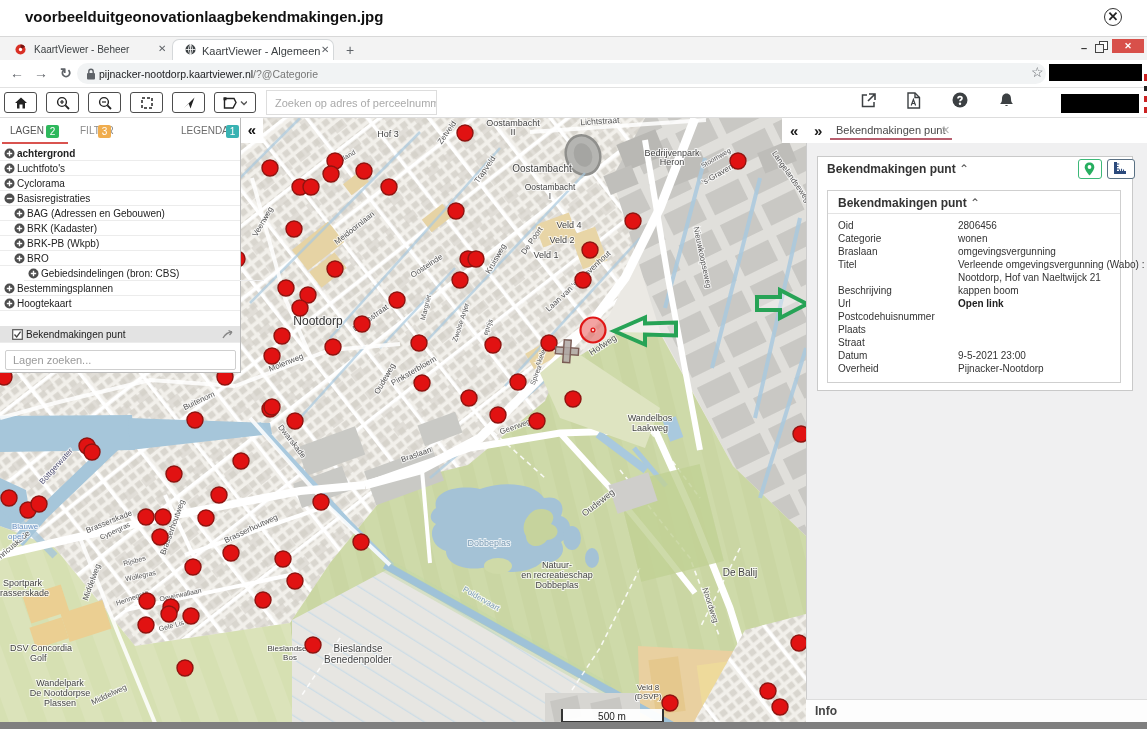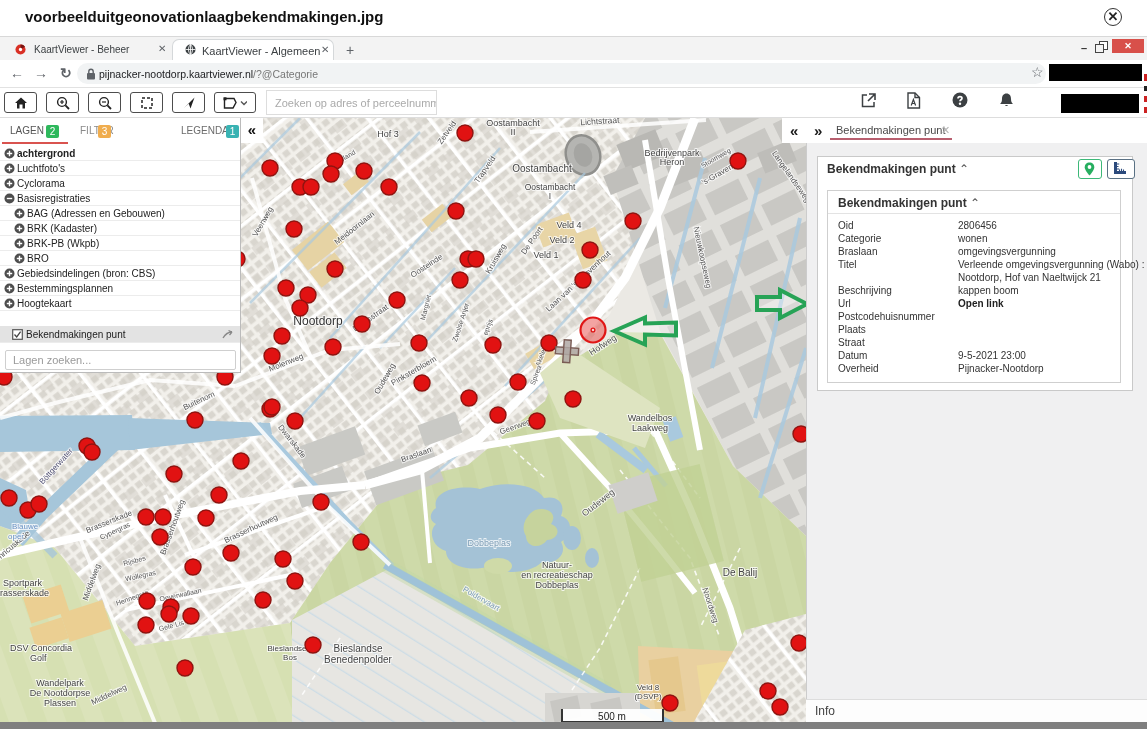--- a/index.html
+++ b/index.html
@@ -43,21 +43,21 @@
     font-weight:bold; font-size:15px; text-align:center; line-height:23px;}
   .lrow { position:absolute; left:0; width:240px; height:15px; border-bottom:1px solid #ececec;
      line-height:15px; white-space:nowrap;}
   .lrow svg { position:absolute; top:2px; }
   .badge { display:inline-block; min-width:13px; height:13px; border-radius:2px; color:#fff; font-size:10px;
      text-align:center; line-height:13px; padding:0 1px; }
   
   #rheader { left:782px; top:118px; width:365px; height:25px; background:#fff; }
   #rpanel { left:806px; top:143px; width:341px; height:556px; background:#f0f0f1; border-left:1px solid #ccc;}
   #infobar { left:806px; top:699px; width:341px; height:23px; background:#fdfdfd; border-top:1px solid #ddd;
-     font-size:12px; font-weight:normal; color:#444; line-height:22px; padding-left:9px;}
+     font-size:12px; font-weight:bold; color:#444; line-height:22px; padding-left:9px;}
   #botbar { left:0; top:722px; width:1147px; height:7px; background:#7f7f7f; }
   .card { position:absolute; background:#fff; border:1px solid #c9c9c9; }
   .attr { position:absolute; font-size:10px; color:#333; white-space:nowrap;}
 </style>
 </head>
 <body>
 <div id="page">
 
   <div class="abs" id="titlebar">
     <div class="fn">voorbeelduitgeonovationlaagbekendmakingen.jpg</div>
@@ -524,21 +524,21 @@
         </svg>
       <span style="position:absolute;left:27px;">BRK-PB (Wkpb)</span>
       </div>
     <div class="lrow" style="top:133px;">
       <svg width="11" height="11" style="left:14px;" viewBox="0 0 11 11">
           <circle cx="5.5" cy="5.5" r="5" fill="#4d4d4d"></circle>
           <path d="M5.5 2.8 V8.2 M2.8 5.5 H8.2" stroke="#fff" stroke-width="1.4"></path>
         </svg>
       <span style="position:absolute;left:27px;">BRO</span>
       </div>
-    <div class="lrow" style="top:148px;">
+    <div class="lrow" style="top:148px;margin-left:24px;">
       <svg width="11" height="11" style="left:4px;" viewBox="0 0 11 11">
           <circle cx="5.5" cy="5.5" r="5" fill="#4d4d4d"></circle>
           <path d="M5.5 2.8 V8.2 M2.8 5.5 H8.2" stroke="#fff" stroke-width="1.4"></path>
         </svg>
       <span style="position:absolute;left:17px;">Gebiedsindelingen (bron: CBS)</span>
       </div>
     <div class="lrow" style="top:163px;">
       <svg width="11" height="11" style="left:4px;" viewBox="0 0 11 11">
           <circle cx="5.5" cy="5.5" r="5" fill="#4d4d4d"></circle>
           <path d="M5.5 2.8 V8.2 M2.8 5.5 H8.2" stroke="#fff" stroke-width="1.4"></path>

